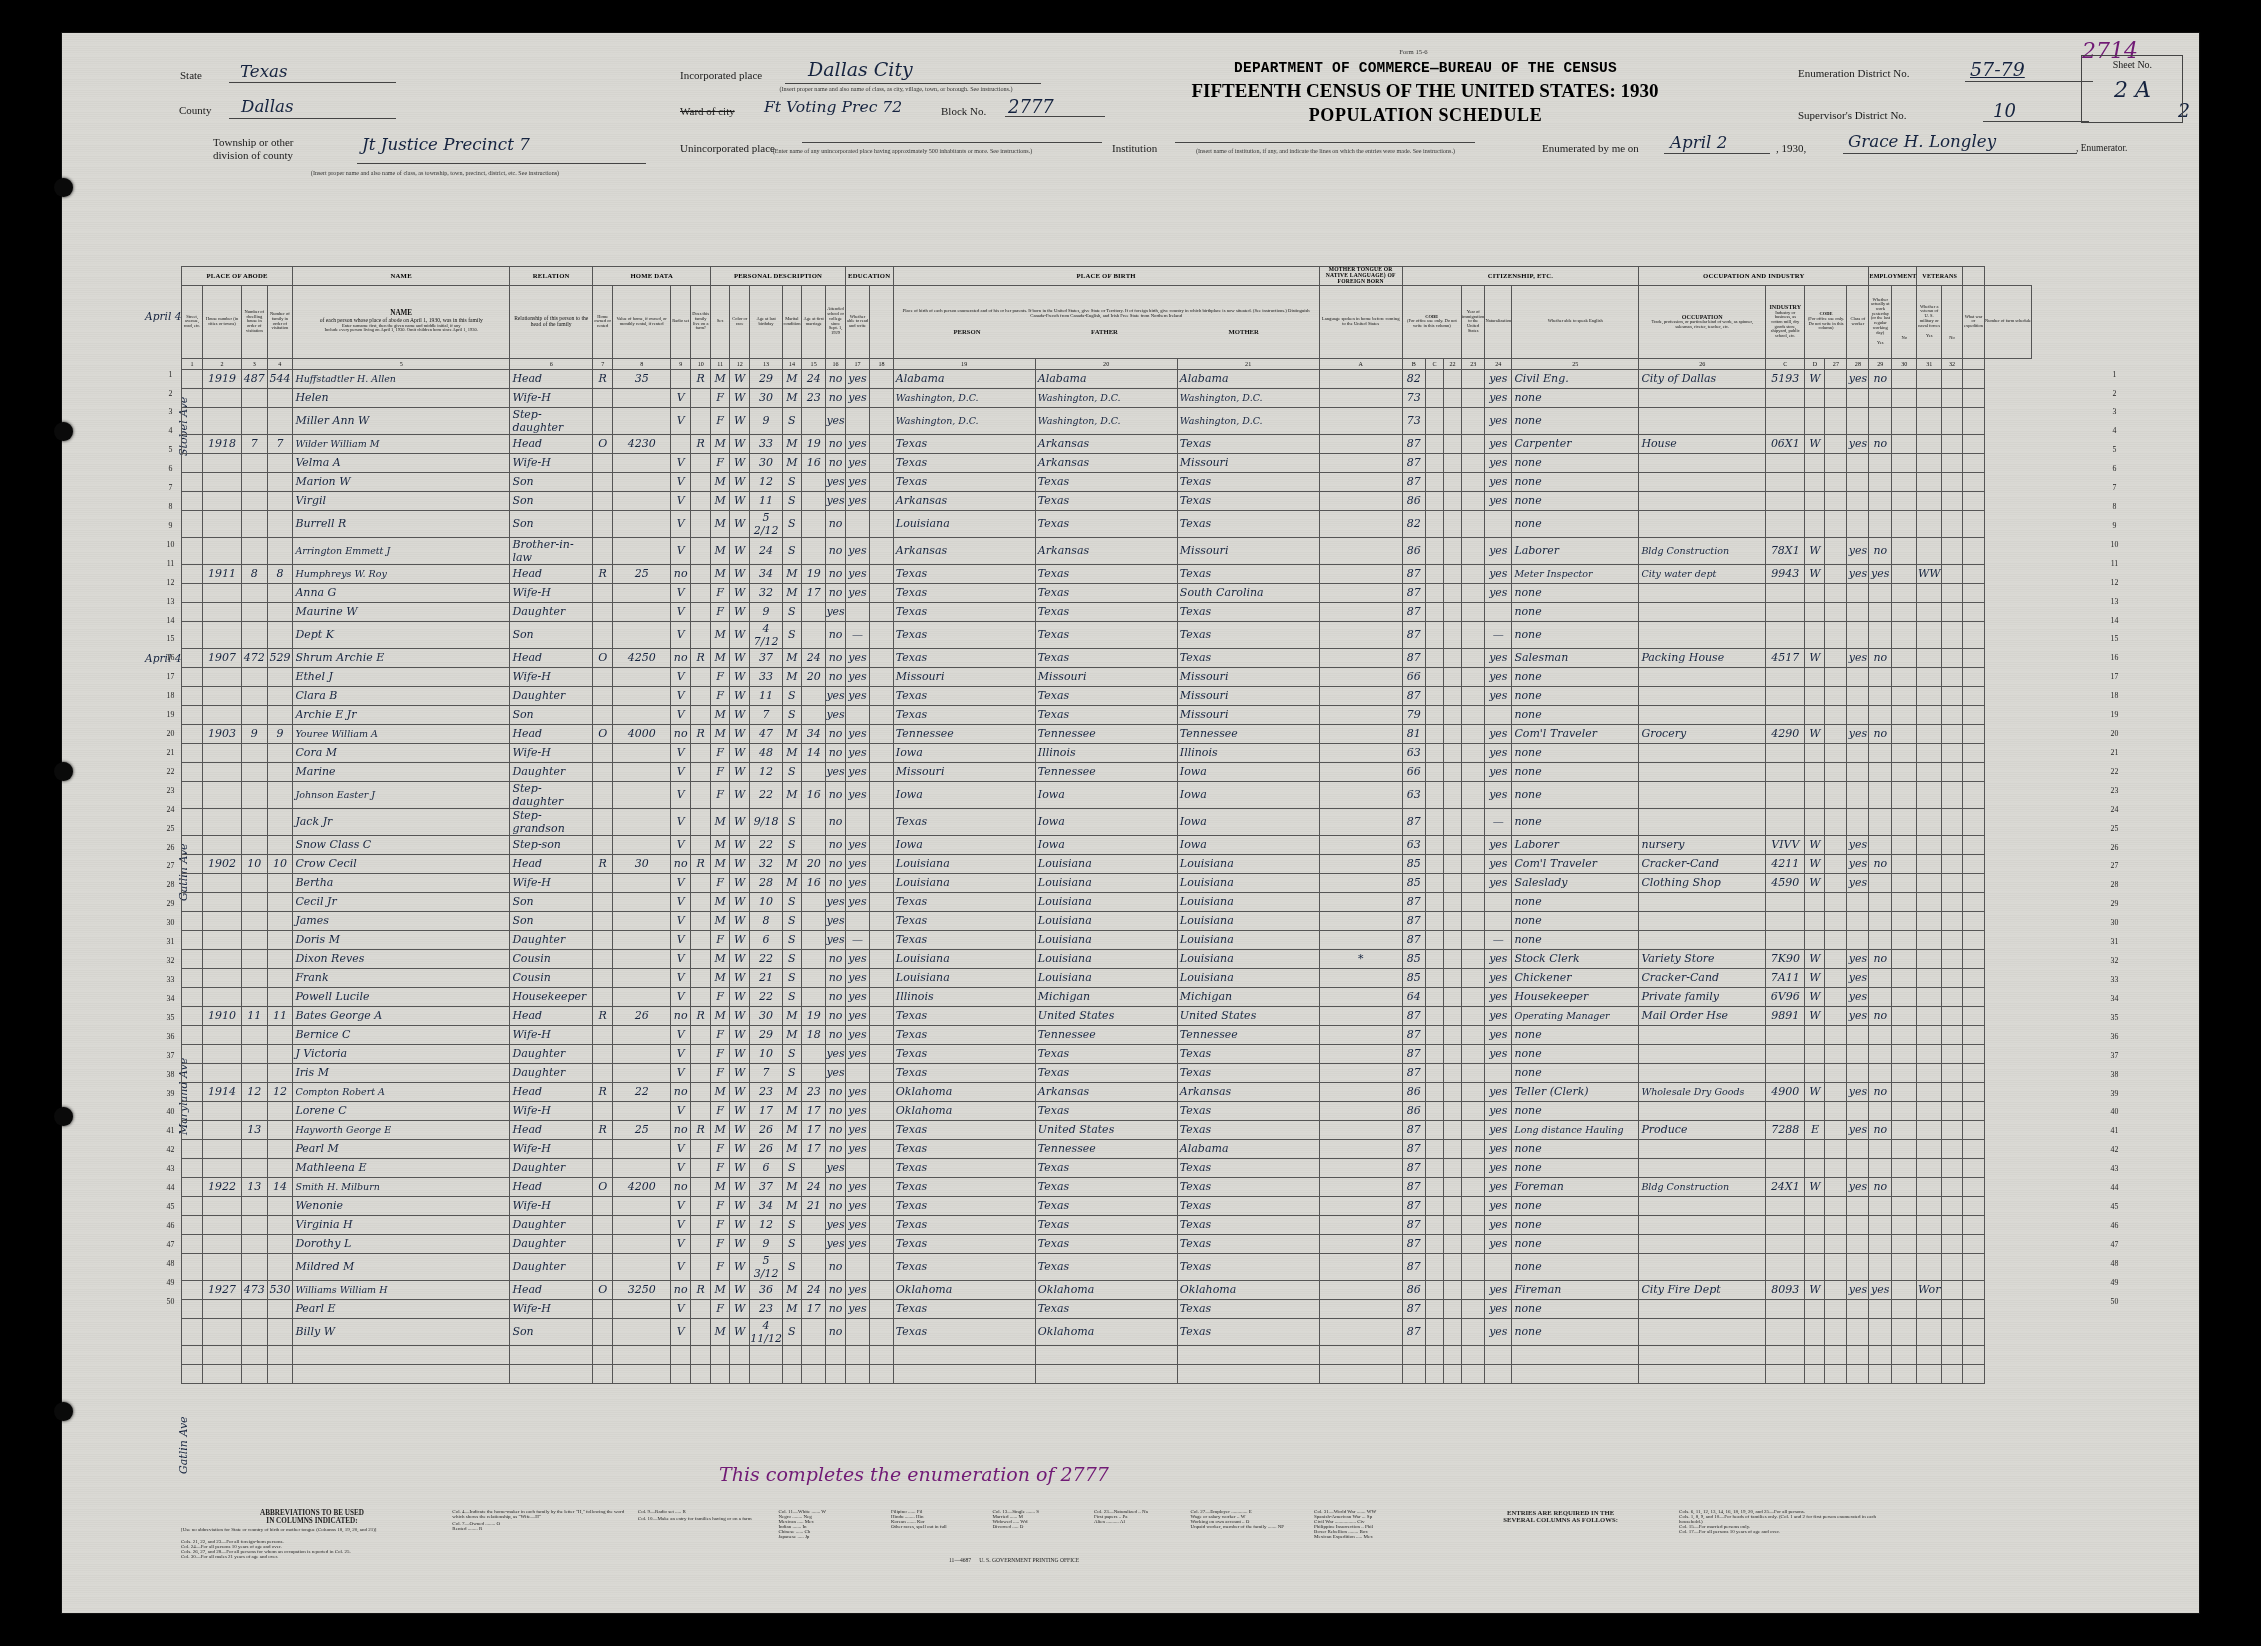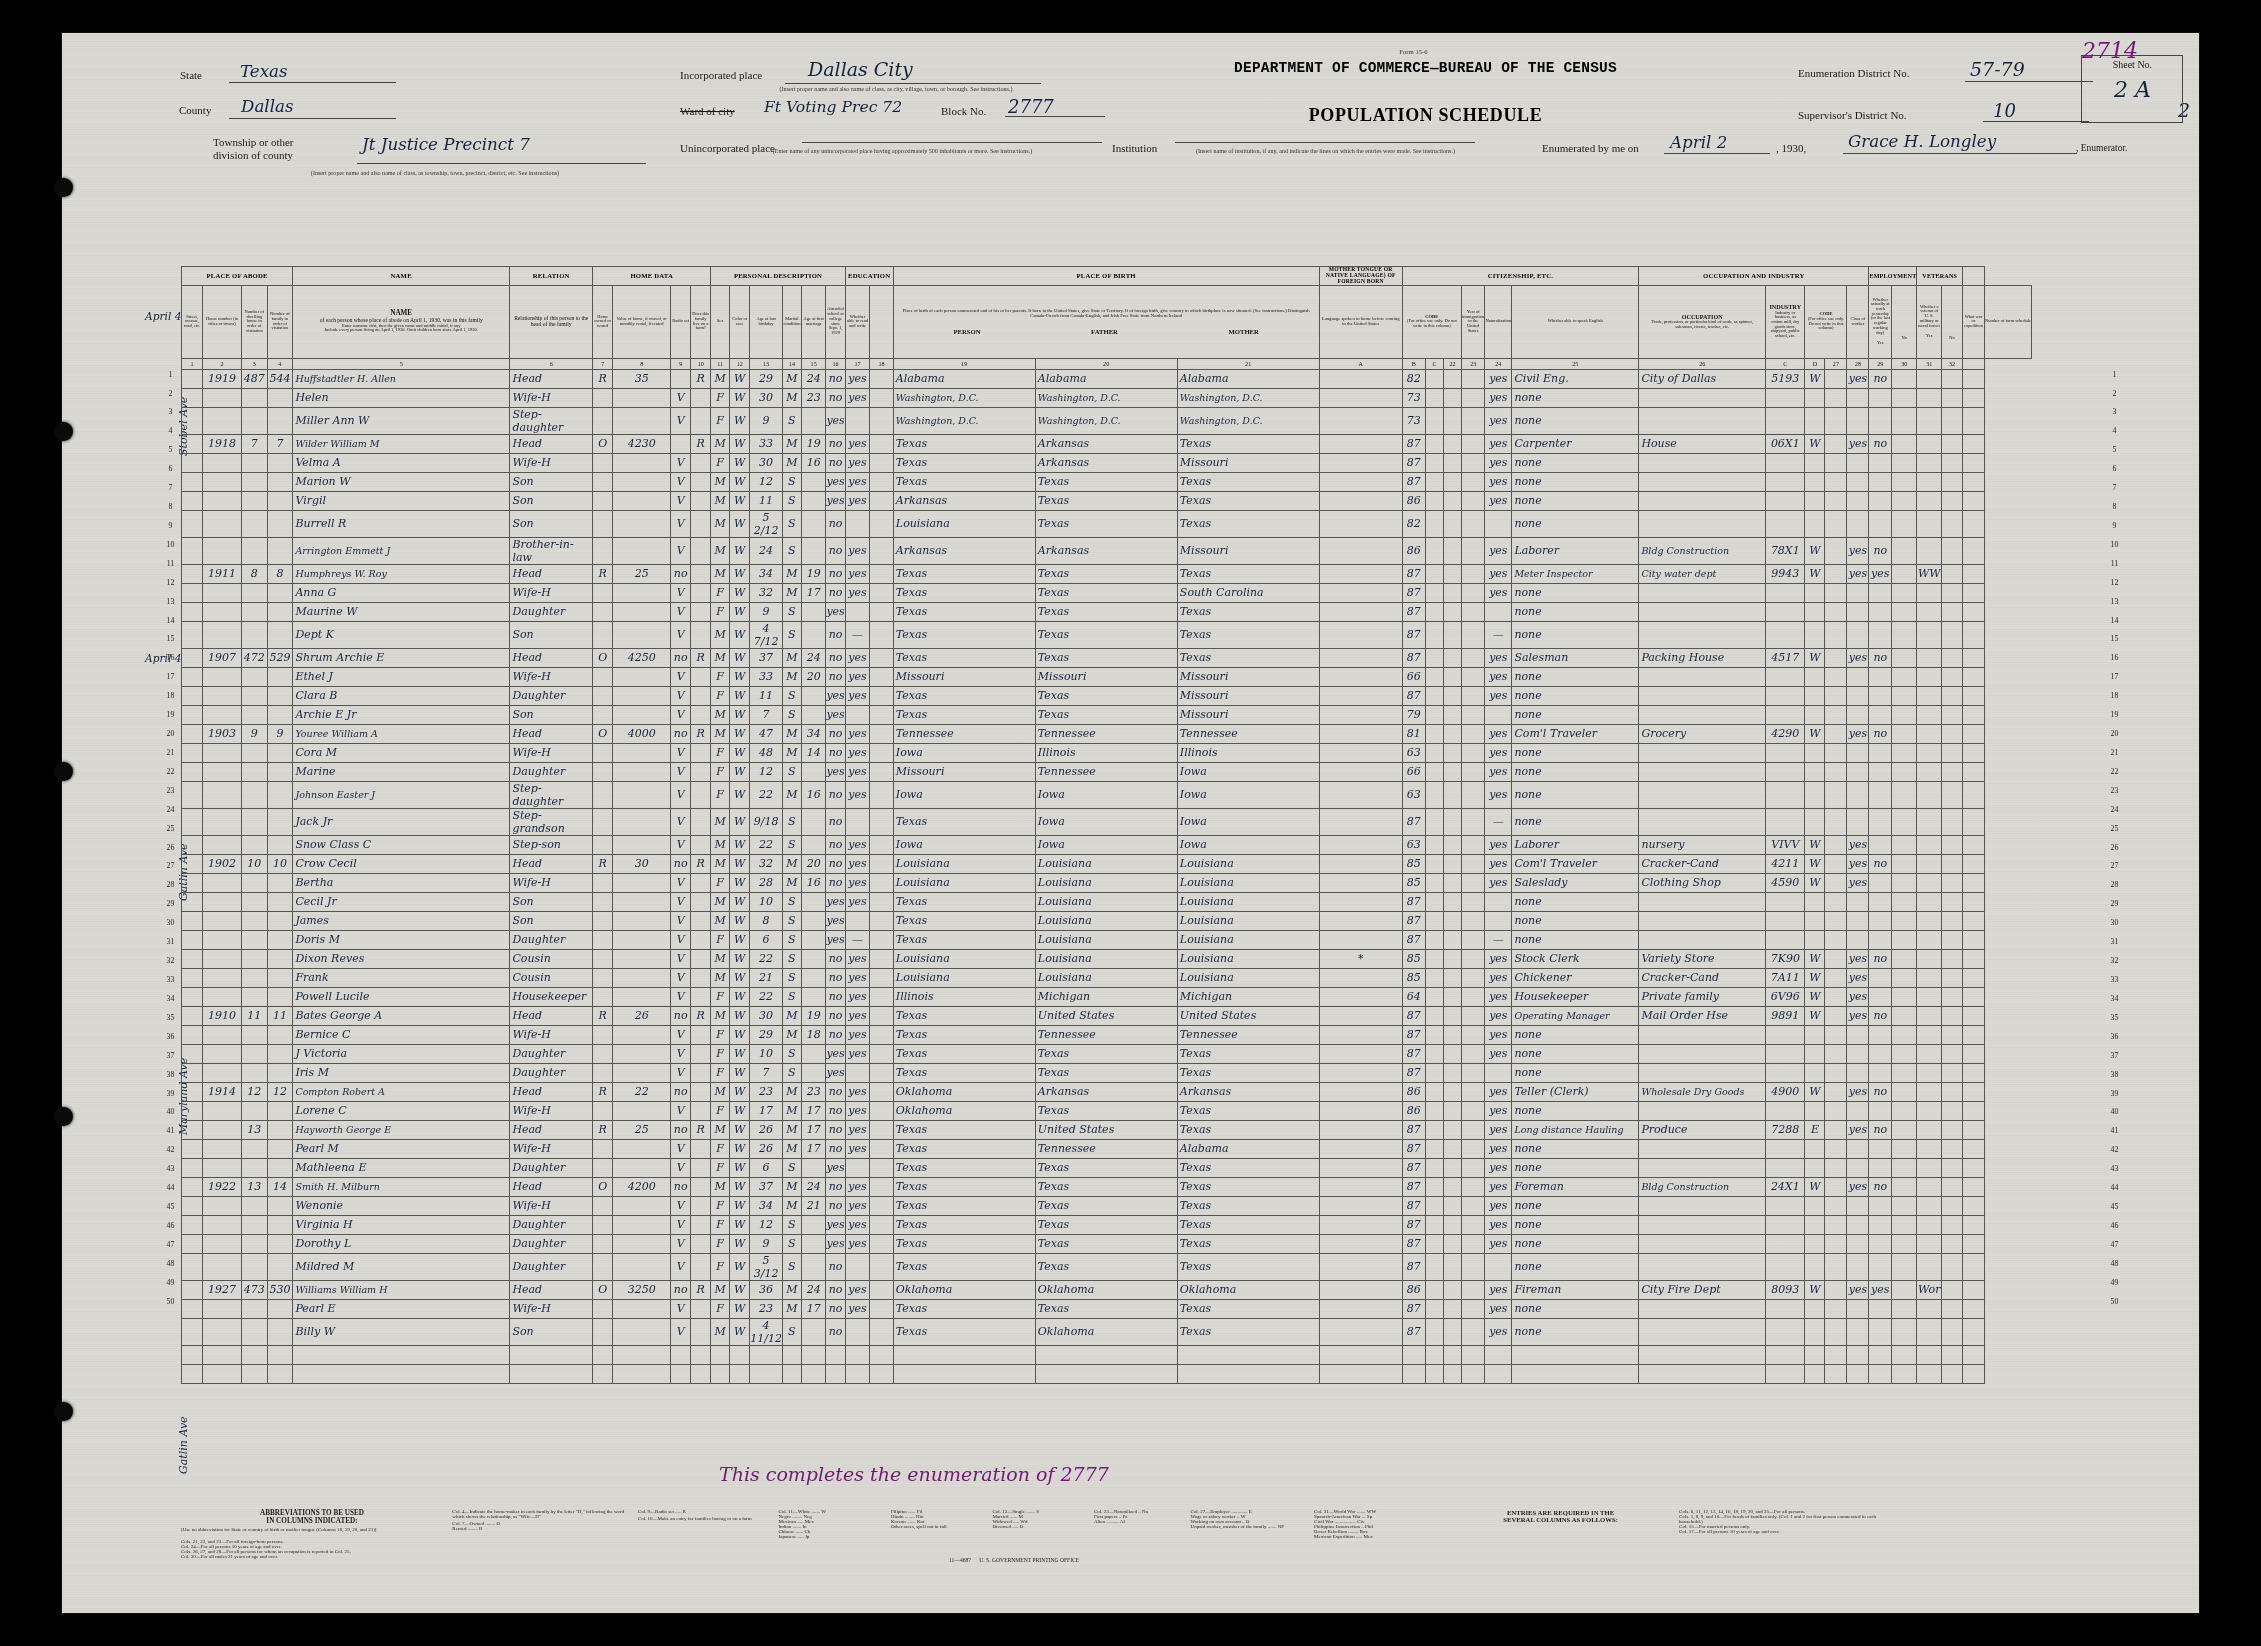--- a/index.html
+++ b/index.html
@@ -85,24 +85,25 @@
       <div style="position:absolute;left:618px;top:109px;" class="lbl">Unincorporated place</div>
       <div style="position:absolute;left:740px;top:109px;width:300px;border-bottom:0.8px solid #444;"></div>
       <div class="tiny2" style="position:absolute;left:629px;top:115px;width:423px;text-align:center;">(Enter name of any unincorporated place having approximately 500 inhabitants or more. See instructions.)</div>
 
       <div style="position:absolute;left:1050px;top:109px;" class="lbl">Institution</div>
       <div style="position:absolute;left:1113px;top:109px;width:300px;border-bottom:0.8px solid #444;"></div>
       <div class="tiny2" style="position:absolute;left:1052px;top:115px;width:423px;text-align:center;">(Insert name of institution, if any, and indicate the lines on which the entries were made. See instructions.)</div>
 
       <div class="tiny" style="position:absolute;left:1296px;top:14.5px;width:111px;text-align:center;">Form 15-6</div>
       <div class="t1" style="position:absolute;left:1035px;top:27px;width:657px;text-align:center;font-family:Liberation Mono, monospace;">DEPARTMENT OF COMMERCE—BUREAU OF THE CENSUS</div>
+      <div class="t2" style="position:absolute;left:1007px;top:47px;width:712px;text-align:center;">FIFTEENTH CENSUS OF THE UNITED STATES: 1930</div>
       <div class="t3" style="position:absolute;left:1035px;top:72px;width:657px;text-align:center;">POPULATION SCHEDULE</div>
 
       <div class="lbl" style="position:absolute;left:1736px;top:34px;">Enumeration District No.</div>
-      <div class="hand" style="position:absolute;left:1908px;top:24.5px;font-size:19px;">57-79</div>
+      <div class="hand" style="position:absolute;left:1908px;top:24.5px;font-size:19px;text-decoration:underline;">57-79</div>
       <div style="position:absolute;left:1903px;top:48px;width:128px;border-bottom:0.8px solid #444;"></div>
 
       <div class="lbl" style="position:absolute;left:1736px;top:76px;">Supervisor's District No.</div>
       <div class="hand" style="position:absolute;left:1931px;top:67px;font-size:18px;">10</div>
       <div style="position:absolute;left:1921px;top:88px;width:106px;border-bottom:0.8px solid #444;"></div>
 
       <div class="sheetbox">
         <div class="lbl" style="position:absolute;left:0;top:3.3px;width:100px;text-align:center;font-size:10px;">Sheet No.</div>
         <div class="hand" style="position:absolute;left:0;top:21px;width:100px;text-align:center;font-size:22px;">2 A</div>
       </div>

